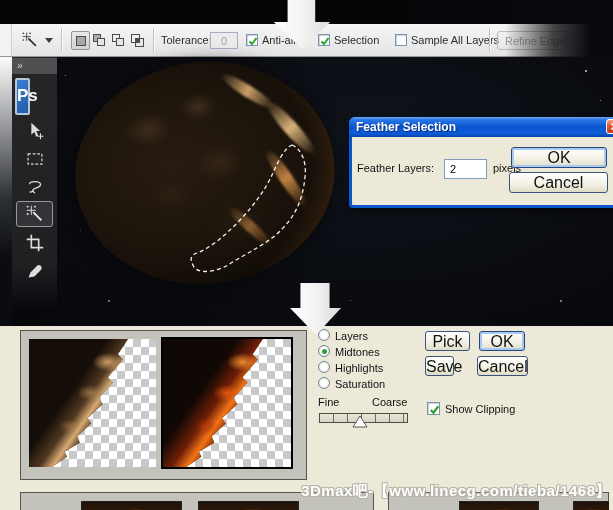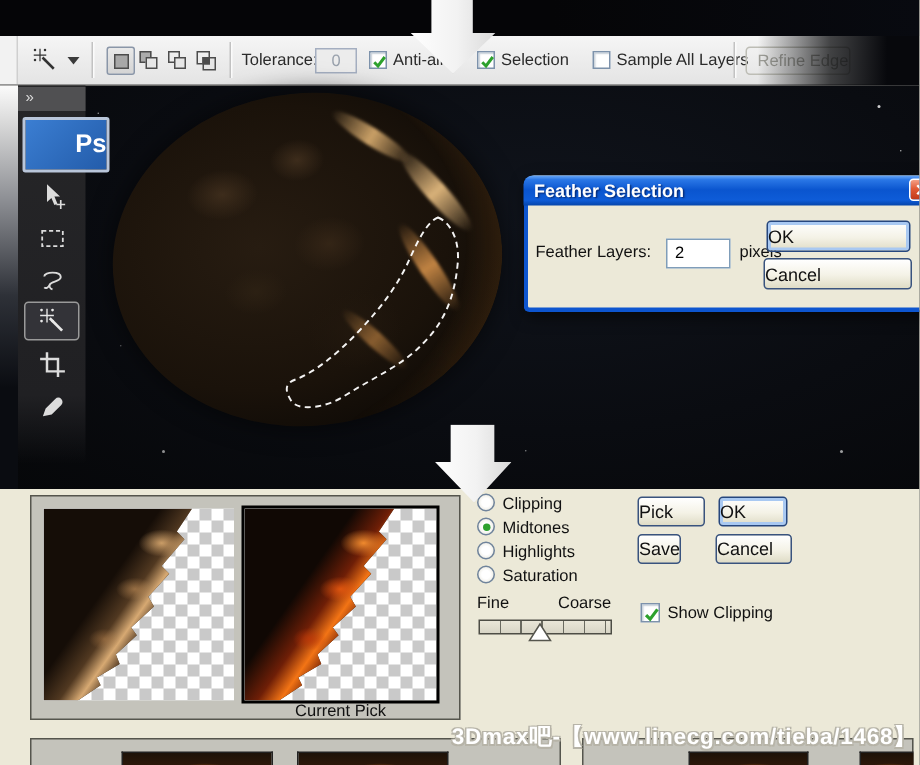--- a/index.html
+++ b/index.html
@@ -29,23 +29,23 @@
   .modebtn.pressed{border:1px solid #8a96a8;border-radius:2px;background:linear-gradient(#e9e9e9,#d4d4d4);box-sizing:border-box;}
   .sq{position:absolute;border:1px solid #4c4c4c;box-sizing:border-box;}
   
   .caret{position:absolute;width:0;height:0;border-left:4px solid transparent;border-right:4px solid transparent;border-top:5px solid #3a3a3a;}
   
   #workspace{left:0;top:57px;width:613px;height:269px;background:radial-gradient(ellipse at 58% 35%,#10141c 0%,#0a0c11 55%,#060709 100%);}
   #wsgutter{left:0;top:0;width:12px;height:269px;background:linear-gradient(180deg,#fbfbfb 0%,#dadada 9%,#8e9095 28%,#2e3138 52%,#0a0c11 75%);}
   #toolcol{left:12px;top:0;width:45px;height:252px;background:linear-gradient(180deg,#262628 0%,#202023 82%,rgba(12,14,18,0) 100%);}
   #toolhdr{left:12px;top:1px;width:45px;height:16px;background:#505052;color:#d8d8d8;font-size:10px;line-height:15px;
            padding-left:5px;box-sizing:border-box;letter-spacing:1px;}
-  #pstile{left:15px;top:21px;width:58px;height:37px;background:linear-gradient(135deg,#3b7ed2 0%,#235caa 100%);
+  #pstile{left:15px;top:21px;width:15px;height:37px;background:linear-gradient(135deg,#3b7ed2 0%,#235caa 100%);
           border:2px solid #b9c6da;border-radius:2px;box-sizing:border-box;color:#fff;font-weight:bold;font-size:17px;
-          text-align:right;line-height:32px;}
+          text-align:center;line-height:32px;}
   .toolbtn{position:absolute;left:16px;width:37px;height:26px;display:flex;align-items:center;justify-content:center;}
   .toolbtn.sel{border:1px solid #9a9a9a;border-radius:3px;background:#333338;box-sizing:border-box;}
   
   #asteroid{left:75px;top:5px;width:260px;height:222px;border-radius:50%;transform:rotate(-6deg);
     background:
       radial-gradient(34px 24px at 30% 28%, rgba(66,48,30,.85), rgba(0,0,0,0) 70%),
       radial-gradient(26px 20px at 50% 20%, rgba(74,54,34,.7), rgba(0,0,0,0) 70%),
       radial-gradient(34px 26px at 56% 46%, rgba(56,40,24,.8), rgba(0,0,0,0) 70%),
       radial-gradient(30px 22px at 36% 58%, rgba(46,34,20,.8), rgba(0,0,0,0) 70%),
       radial-gradient(46px 38px at 60% 72%, rgba(34,24,14,.9), rgba(0,0,0,0) 70%),
@@ -74,22 +74,22 @@
   #featherdlg .titlebar{position:absolute;left:-3px;right:-3px;top:0;height:20px;border-radius:6px 6px 0 0;
       background:linear-gradient(180deg,#6aa8f7 0%,#2a77e6 14%,#0a55cf 48%,#0e5cd8 82%,#0645aa 100%);
       color:#fff;font-weight:bold;font-size:12px;line-height:20px;padding-left:7px;box-sizing:border-box;
       text-shadow:1px 1px 1px rgba(0,0,30,.5);}
   .xclose{position:absolute;right:4px;top:2px;width:17px;height:15px;border:1px solid #fff;border-radius:3px;
           background:linear-gradient(180deg,#f4a087 0%,#e25a35 45%,#c0391a 100%);box-sizing:border-box;
           display:flex;align-items:center;justify-content:center;}
   .dlg-label{position:absolute;font-size:11px;color:#111;}
   .feather-input{position:absolute;left:92px;top:42px;width:36px;height:18px;border:1px solid #7f9db9;background:#fff;
                  font-size:11px;font-family:"Liberation Sans",sans-serif;padding:0 0 0 5px;}
-  .xpbtn{position:absolute;height:21px;border:1px solid #39537e;border-radius:3px;font-size:12px;color:#111;
-         background:linear-gradient(180deg,#ffffff 0%,#f4f2e6 55%,#dfdcc6 100%);line-height:20px;
+  .xpbtn{position:absolute;height:21px;border:1px solid #39537e;border-radius:3px;font-size:16px;color:#111;
+         background:linear-gradient(180deg,#ffffff 0%,#f4f2e6 55%,#dfdcc6 100%);text-align:center;line-height:20px;
          box-sizing:border-box;}
   .xpbtn.focus{box-shadow:inset 0 0 0 2px #a9c9f2;border-color:#26477e;}
   
   #variations{left:0;top:326px;width:613px;height:184px;background:#ece9d8;}
   #thumbpanel{left:20px;top:4px;width:287px;height:150px;background:#c4c3bb;border:1px solid #55554d;box-sizing:border-box;}
   .checker{background-image:conic-gradient(#c9c9c9 90deg,#ffffff 90deg 180deg,#c9c9c9 180deg 270deg,#ffffff 270deg);
            background-size:16px 16px;}
   .thumb{position:absolute;overflow:hidden;}
   .rock{position:absolute;inset:0;
         clip-path:polygon(0 0,78% 0,70% 12%,74% 16%,62% 30%,66% 34%,55% 46%,58% 51%,46% 62%,49% 66%,38% 76%,40% 81%,28% 88%,30% 92%,18% 100%,0 100%);}
@@ -274,25 +274,24 @@
   <div class="dn-arrow" id="arrow2"></div>
 
   <div class="abs" id="variations">
     <div class="abs" id="thumbpanel">
       <div class="thumb checker" style="left:8px;top:8px;width:127px;height:128px">
         <div class="rock orig-rock"></div>
       </div>
       <div class="thumb checker" style="left:140px;top:6px;width:128px;height:128px;border:2px solid #000">
         <div class="rock curr-rock"></div>
       </div>
-      <div class="thumb-label" style="left:140px;top:137px;width:132px">Current Pick</div>
     </div>
 
     <div class="radio" style="left:318px;top:3px"></div>
-    <span class="vr-label" style="left:335px;top:4px">Clipping</span>
+    <span class="vr-label" style="left:335px;top:4px">Layers</span>
     <div class="radio sel" style="left:318px;top:19px"></div>
     <span class="vr-label" style="left:335px;top:20px">Midtones</span>
     <div class="radio" style="left:318px;top:35px"></div>
     <span class="vr-label" style="left:335px;top:36px">Highlights</span>
     <div class="radio" style="left:318px;top:51px"></div>
     <span class="vr-label" style="left:335px;top:52px">Saturation</span>
 
     <span class="vr-label" style="left:318px;top:70px">Fine</span>
     <span class="vr-label" style="left:372px;top:70px">Coarse</span>
     <div class="abs" id="slidertrack"></div>

